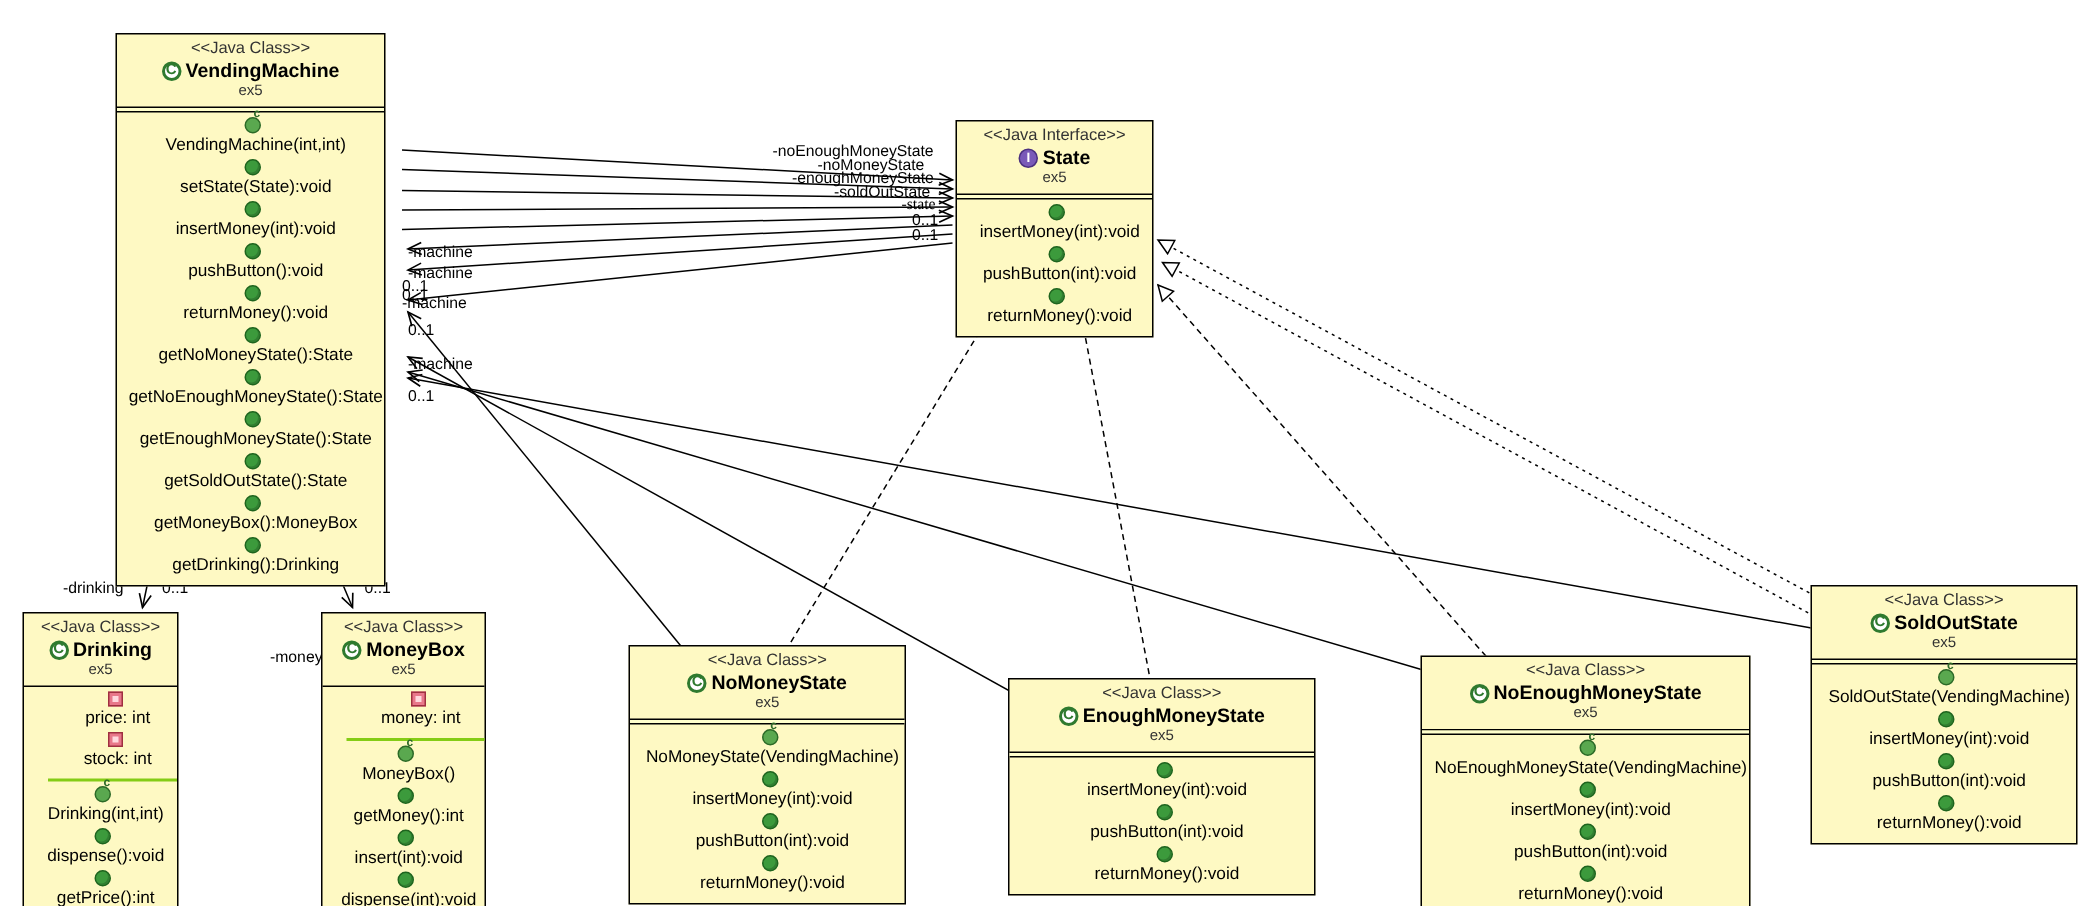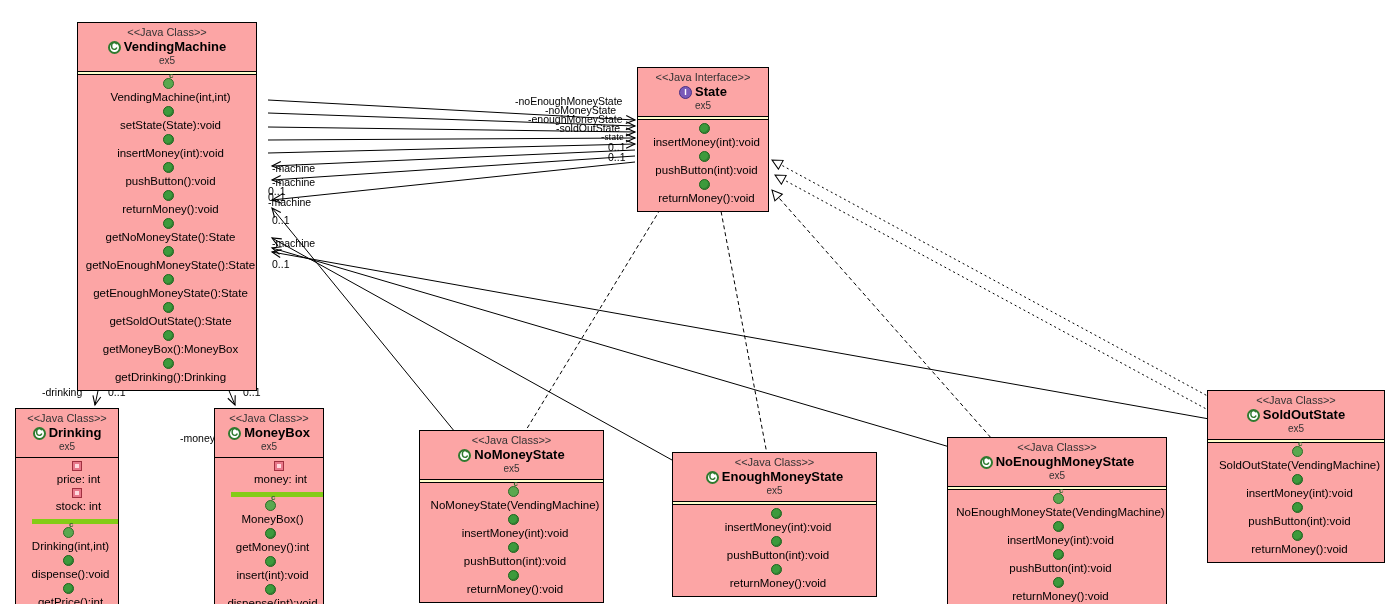--- a/index.html
+++ b/index.html
@@ -8,42 +8,42 @@
     background:#ffffff;
     font-family:"Liberation Sans", sans-serif;
     overflow:hidden;
   }
   #canvas{position:relative;width:1395px;height:604px;}
   svg#edges{position:absolute;left:0;top:0;width:1395px;height:604px;pointer-events:none;}
 
   
   .uml{
     position:absolute;
-    background:#fca5a5;
+    background:#fef9c3;
     border:1px solid #000000;
     box-sizing:border-box;
     z-index:5;
   }
   .uml .hdr{
     padding:3px 4px 4px 4px;
     text-align:center;
     border-bottom:1px solid #000;
   }
   .stereo{font-size:11px;color:#333;line-height:13px;}
   .cname{
     font-size:13px;font-weight:bold;color:#000;
     line-height:16px;white-space:nowrap;
     display:flex;align-items:center;justify-content:center;gap:3px;
   }
   .pkg{font-size:10px;color:#333;line-height:12px;}
 
   .sep-thin{height:2px;border-bottom:1px solid #000;background:#ffffcc;}
 
   .compartment{padding:3px 0 4px 0;}
-  .compartment.attrs{border-bottom:5px solid #84cc16;margin-left:16px;}
+  .compartment.attrs{border-bottom:2px solid #84cc16;margin-left:16px;}
   .member{
     display:flex;align-items:center;
     font-size:11.5px;line-height:17px;color:#000;
     white-space:nowrap;padding-left:3px;flex-direction:column;
   }
   .member .mtxt{margin-left:4px;}
 
   
   .ico{position:relative;flex:0 0 auto;width:11px;height:11px;display:inline-block;}
   .ico.method{
@@ -208,21 +208,21 @@
           <span class="ico method"></span>
           <span class="mtxt">getMoneyBox():MoneyBox</span>
         </div>
       <div class="member">
           <span class="ico method"></span>
           <span class="mtxt">getDrinking():Drinking</span>
         </div>
     </div>
   </div>
 
-  <div class="uml" style="left:637px;top:67px;width:132px;">
+  <div class="uml" style="left:637px;top:80px;width:132px;">
     <div class="hdr">
       <div class="stereo">&lt;&lt;Java Interface&gt;&gt;</div>
       <div class="cname">
         <span class="ifaceicon">I</span>
         <span>State</span>
       </div>
       <div class="pkg">ex5</div>
     </div>
     <div class="sep-thin"></div>
     <div class="compartment">

